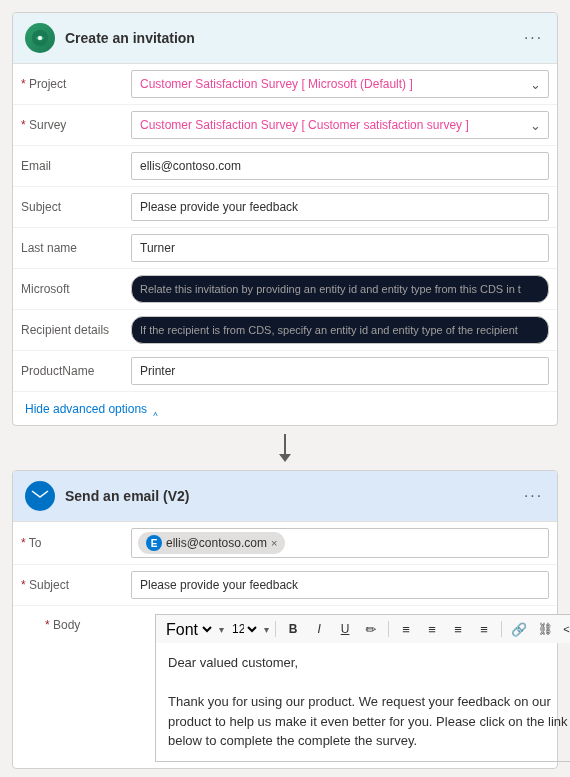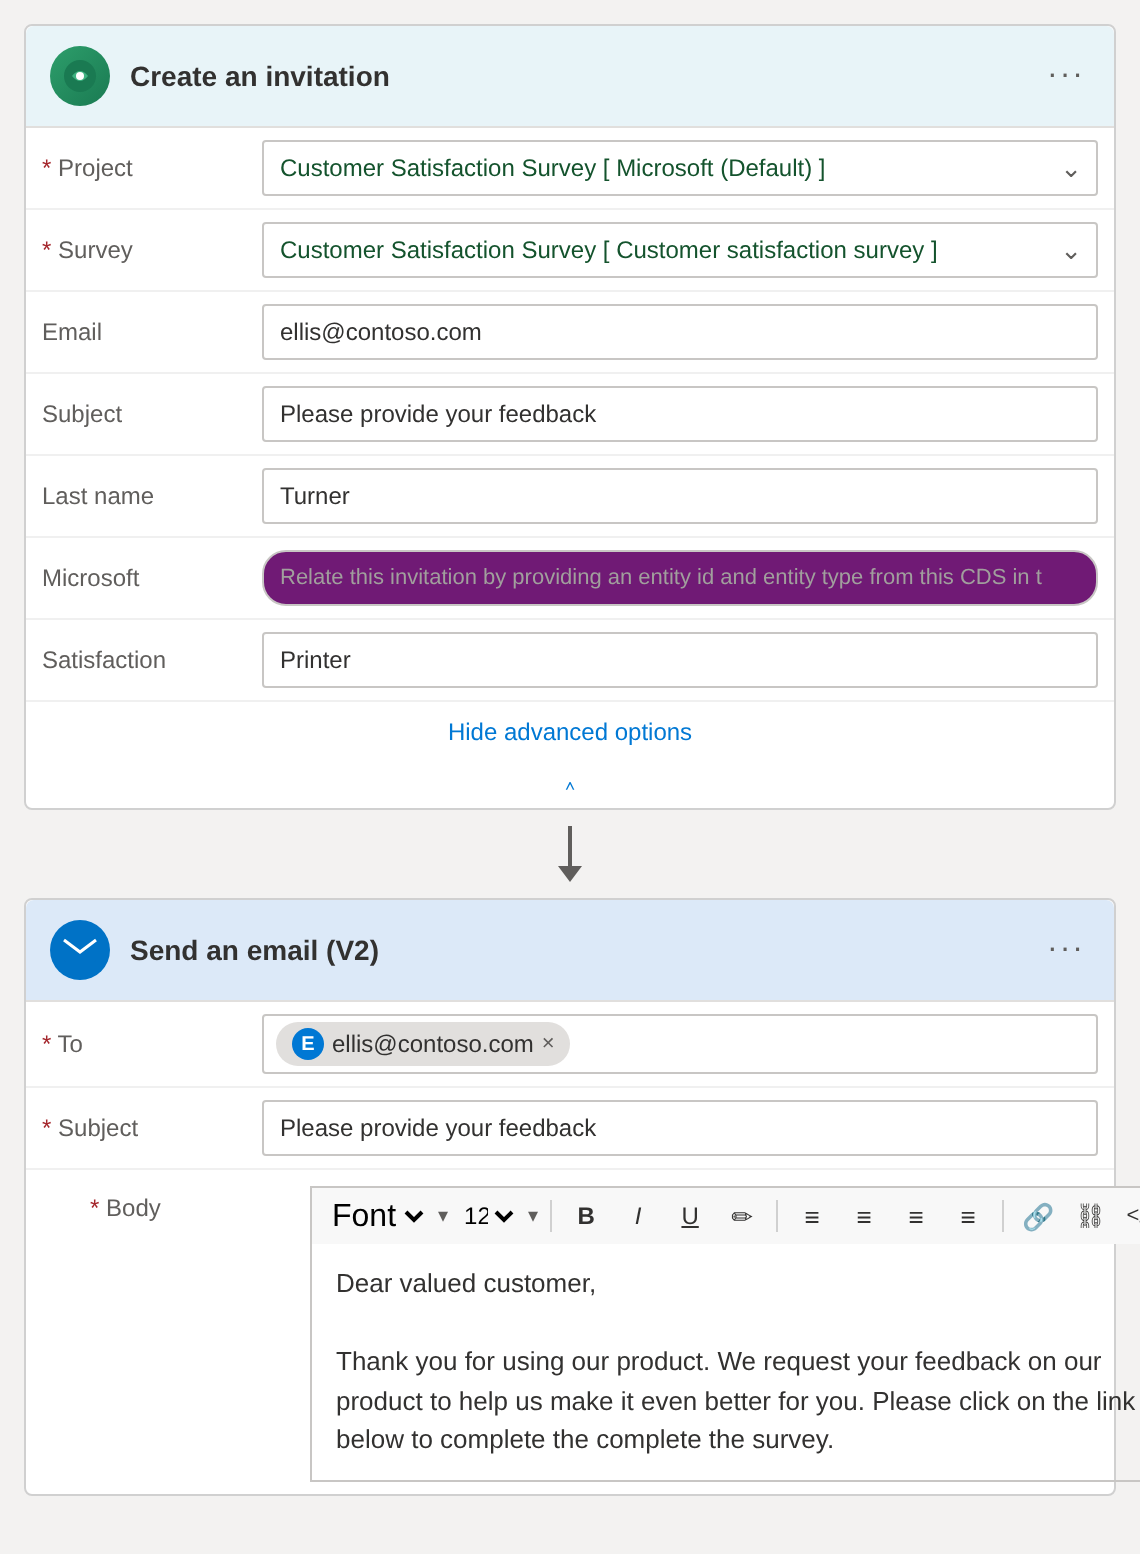--- a/index.html
+++ b/index.html
@@ -103,37 +103,37 @@
       border-radius: 2px;
       padding: 4px 8px;
       font-size: 12px;
       color: #323130;
       background: #fff;
       height: 28px;
       outline: none;
     }
 
     .form-input-readonly {
-      background: #701a75;
+      background: #0f172a;
       color: #605e5c;
       border-radius: 12px;
     }
 
     .dropdown-wrapper {
       flex: 1;
       position: relative;
     }
 
     .dropdown-input {
       width: 100%;
       border: 1px solid #c8c6c4;
       border-radius: 2px;
       padding: 4px 30px 4px 8px;
       font-size: 12px;
-      color: #14532d;
+      color: #ec4899;
       background: #fff;
       height: 28px;
       appearance: none;
       outline: none;
     }
 
     .dropdown-chevron {
       position: absolute;
       right: 8px;
       top: 50%;
@@ -143,21 +143,20 @@
     }
 
     .advanced-toggle {
       display: flex;
       align-items: center;
       padding: 8px 12px;
       color: #0078d4;
       font-size: 12px;
       cursor: pointer;
       gap: 6px;
-      flex-direction: column;
     }
 
     .connector-arrow {
       display: flex;
       justify-content: center;
       padding: 8px 0;
     }
 
     .arrow-line {
       display: flex;
@@ -336,23 +335,27 @@
     <div class="form-row">
       <span class="form-label">Last name</span>
       <input class="form-input" type="text" value="Turner" style="">
     </div>
 
     <div class="form-row">
       <span class="form-label">Microsoft</span>
       <input class="form-input form-input-readonly" type="text" style="font-size: 11px; color: rgb(161, 159, 157);" value="Relate this invitation by providing an entity id and entity type from this CDS in t">
     </div>
 
-
-    <div class="form-row">
-      <span class="form-label">Satisfaction</span>
+    <div class="form-row">
+      <span class="form-label">Recipient details</span>
+      <input class="form-input form-input-readonly" type="text" style="font-size: 11px; color: rgb(161, 159, 157);" value="If the recipient is from CDS, specify an entity id and entity type of the recipient">
+    </div>
+
+    <div class="form-row">
+      <span class="form-label">ProductName</span>
       <input class="form-input" type="text" value="Printer" style="">
     </div>
 
     <div class="advanced-toggle">
       <span>Hide advanced options</span>
       <span style="font-size:12px;">‸</span>
     </div>
   </div>
 </div>
 

